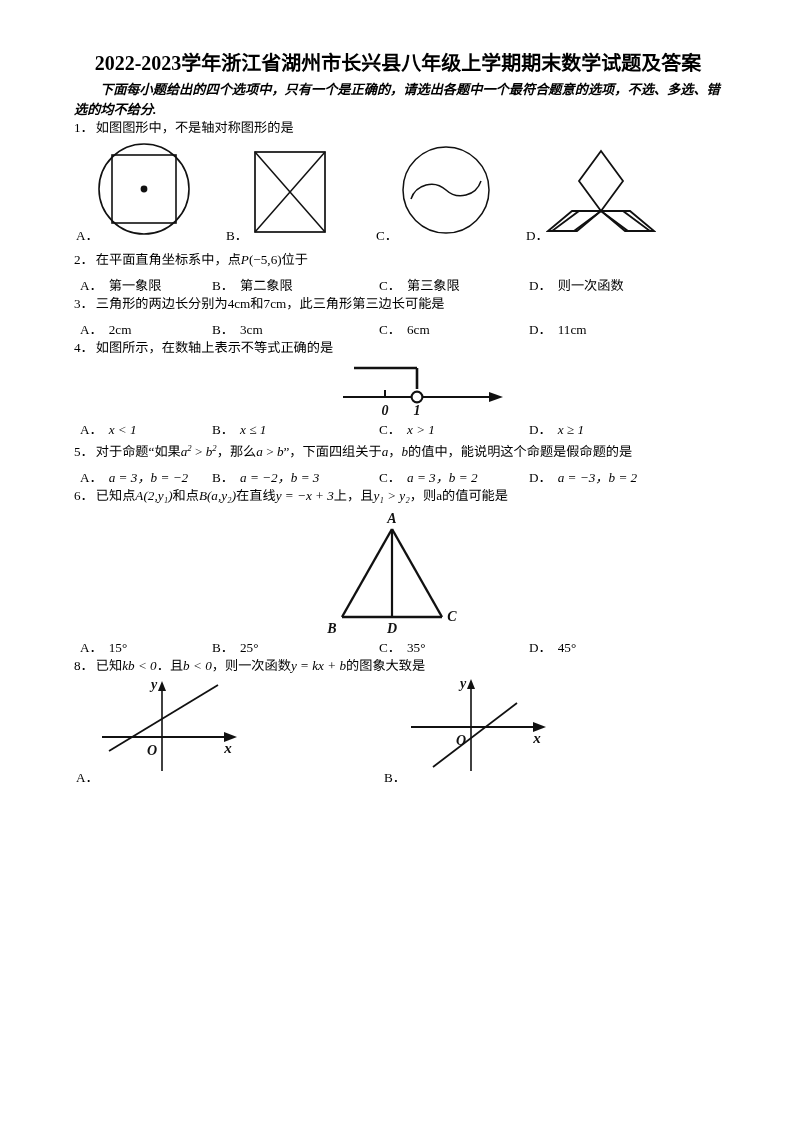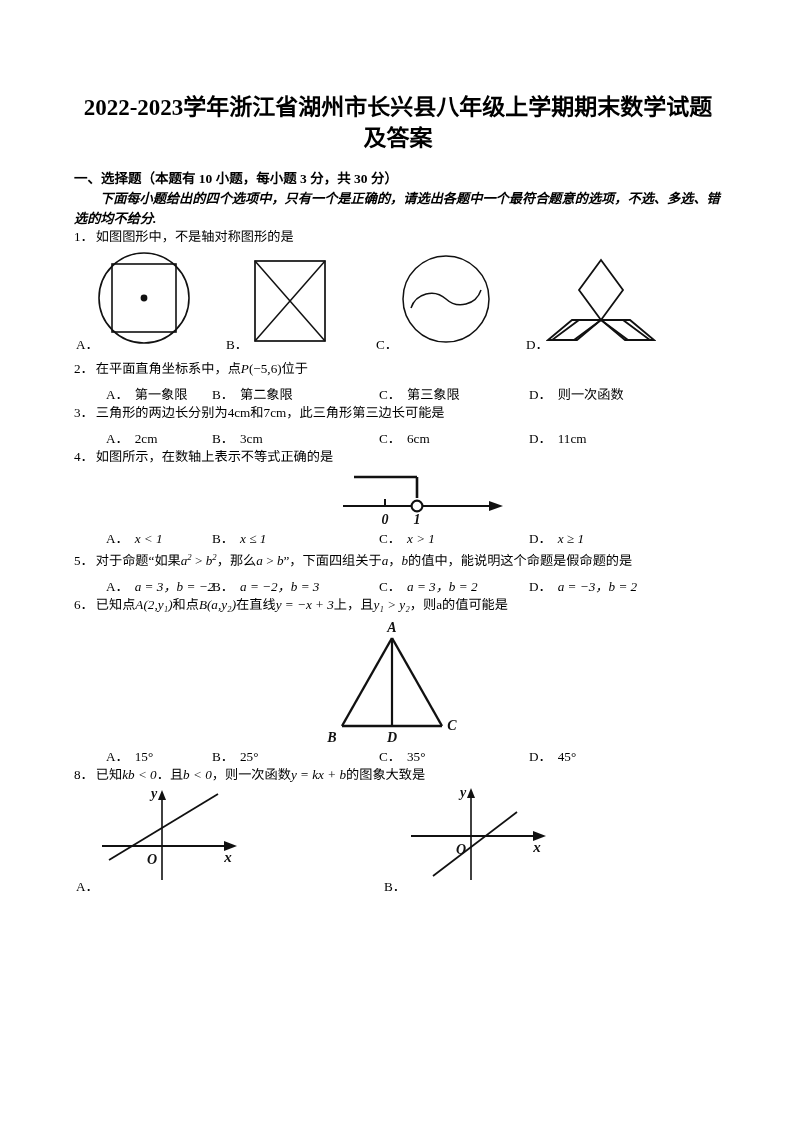--- a/index.html
+++ b/index.html
@@ -24,26 +24,26 @@
     position: absolute;
     left: 74px;
     top: 0;
     width: 648px;
   }
 
   
   .doc-title {
     font-family: "Liberation Serif", "DejaVu Serif", serif;
     font-weight: bold;
-    font-size: 23px;
+    font-size: 20px;
     line-height: 31px;
     text-align: center;
     letter-spacing: 0px;
     margin: 0;
-    padding-top: 92px;
+    padding-top: 48px;
     color: #000;
   }
 
   
   .section-head {
     font-weight: bold;
     font-size: 13.5px;
     line-height: 19px;
     margin-top: 15px;
   }
@@ -69,21 +69,21 @@
     height: 20px;
     margin-top: 6px;
     font-size: 13.2px;
   }
   .opt {
     position: absolute;
     top: 0;
     white-space: nowrap;
   }
   .opt .lbl { margin-right: 6px; }
-  .o-a { left: 6px; margin-left: 26px; }
+  .o-a { left: 6px; }
   .o-b { left: 138px; }
   .o-c { left: 305px; }
   .o-d { left: 455px; }
 
   
   .mi { font-family: "Liberation Serif", serif; font-style: italic; }
   .mn { font-family: "Liberation Serif", serif; font-style: normal; }
   sup.ex { font-size: 0.66em; vertical-align: super; font-style: italic; }
 
   
@@ -99,21 +99,20 @@
   }
 </style>
 </head>
 <body>
 
 <div class="page">
 <div class="sheet">
 
   <h1 class="doc-title">2022-2023学年浙江省湖州市长兴县八年级上学期期末数学试题及答案</h1>
 
-  <div class="section-head">一、选择题（本题有 10 小题，每小题 3 分，共 30 分）</div>
   <div class="section-note">下面每小题给出的四个选项中，只有一个是正确的，请选出各题中一个最符合题意的选项，不选、多选、错选的均不给分.</div>
 
   <div class="q-stem">
     <span class="q-num">1．</span><span>如图图形中，不是轴对称图形的是</span>
   </div>
 
   <div class="fig-row" style="height:110px; margin-top:4px;">
 
     <div class="fig-abs" style="left:22px; top:0;">
       <svg width="96" height="96" viewBox="0 0 96 96">

